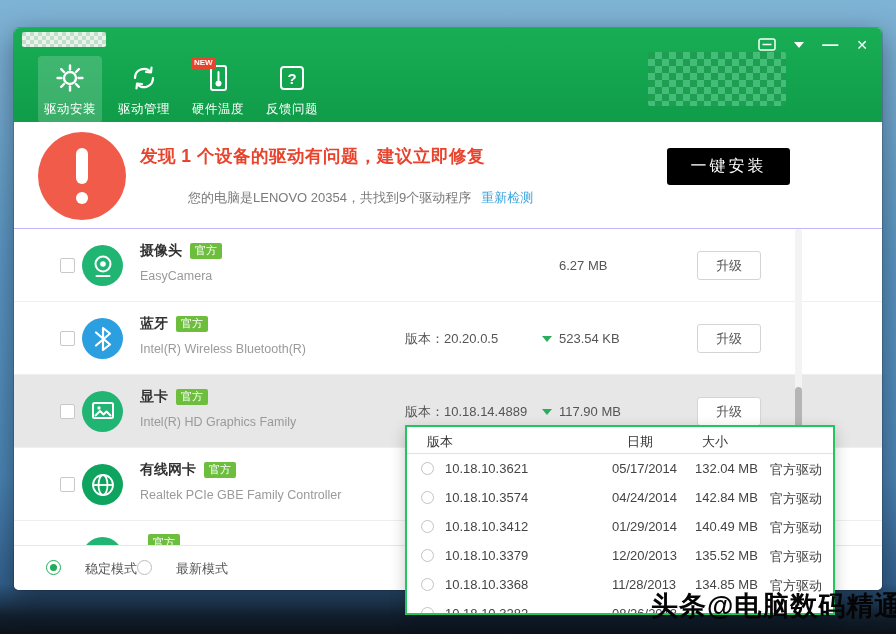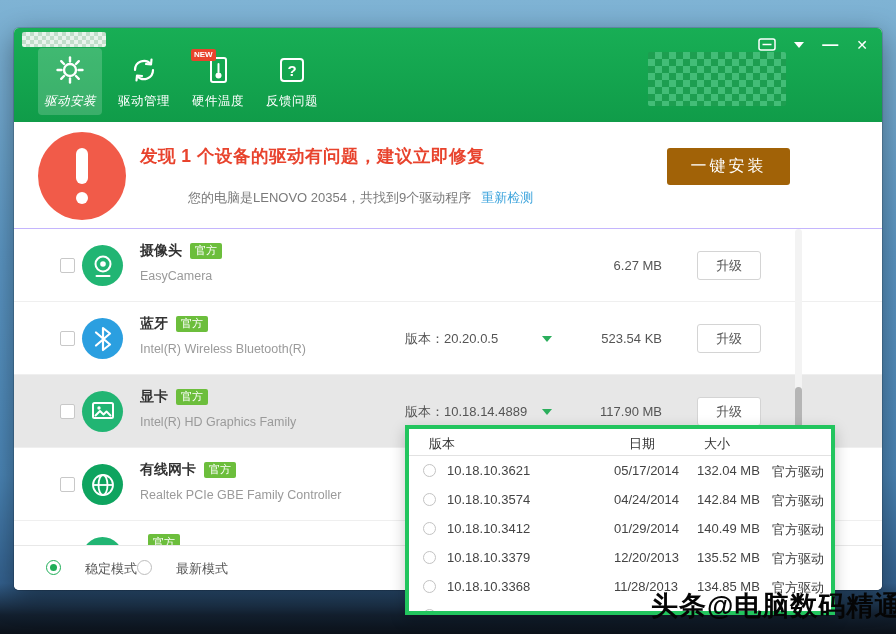--- a/index.html
+++ b/index.html
@@ -17,64 +17,64 @@
   .censor-left{position:absolute;left:8px;top:4px;width:84px;height:15px;border-radius:2px;
        background-color:#d7e9dc;background-image:repeating-conic-gradient(#e9f3ec 0% 25%,#c2ddca 0% 50%);background-size:8px 8px;}
   .censor-right{position:absolute;right:96px;top:24px;width:138px;height:54px;border-radius:2px;
        background-color:#2aa95d;background-image:repeating-conic-gradient(#43bd77 0% 25%,#1d9e50 0% 50%);background-size:14px 14px;}
   .controls{position:absolute;right:14px;top:8px;display:flex;align-items:center;gap:18px;height:18px;}
   .ctl{color:#fff;font-size:15px;line-height:18px;cursor:pointer;display:inline-flex;align-items:center;}
   .caret{width:0;height:0;border-left:5px solid transparent;border-right:5px solid transparent;border-top:6px solid #fff;}
   .min{font-weight:700;font-size:16px;}
   .close{font-size:14px;}
   .nav{position:absolute;left:24px;top:20px;display:flex;gap:10px;}
-  .nav-item{width:64px;padding:6px 0 5px;display:flex;flex-direction:column;align-items:center;gap:7px;border-radius:4px;cursor:pointer;}
-  .nav-item.active{background:rgba(255,255,255,.18);font-style:italic;}
+  .nav-item{width:64px;padding:6px 0 5px;display:flex;flex-direction:column;align-items:center;gap:7px;border-radius:4px;cursor:pointer;margin-top:8px;}
+  .nav-item.active{background:rgba(255,255,255,.18);}
   .nav-ico{width:32px;height:32px;position:relative;display:flex;align-items:center;justify-content:center;}
   .nav-label{font-size:12.5px;color:#fff;letter-spacing:.5px;white-space:nowrap;}
   .new-badge{position:absolute;left:-11px;top:-5px;background:#e8432d;color:#fff;font-size:8px;font-weight:700;
        padding:1px 3px;border-radius:2px;line-height:1.2;}
   
   .alert{position:absolute;left:0;top:94px;right:0;height:107px;background:#fff;border-bottom:1px solid #c4b5fd;}
   .alert-circle{position:absolute;left:24px;top:10px;width:88px;height:88px;border-radius:50%;background:#f15b49;}
   .ex-bar{position:absolute;left:38px;top:16px;width:12px;height:36px;border-radius:6px;background:#fff;}
   .ex-dot{position:absolute;left:38px;top:60px;width:12px;height:12px;border-radius:50%;background:#fff;}
   .alert-title{position:absolute;left:126px;top:22px;font-size:17.5px;color:#e8432d;font-weight:600;letter-spacing:.5px;}
   .alert-sub{position:absolute;left:126px;top:67px;font-size:13px;color:#7a7a7a;margin-left:48px;}
   .recheck{color:#3ba3dc;margin-left:10px;cursor:pointer;}
-  .install-btn{position:absolute;right:92px;top:26px;width:123px;height:37px;background:#a16207;border:none;border-radius:3px;
+  .install-btn{position:absolute;right:92px;top:26px;width:123px;height:37px;background:#000000;border:none;border-radius:3px;
        color:#fff;font-size:16px;letter-spacing:3px;cursor:pointer;font-family:inherit;}
   
   .list{position:absolute;left:0;top:201px;right:0;height:316px;overflow:hidden;background:#c4b5fd;}
   .drow{position:absolute;left:0;right:0;height:73px;border-bottom:1px solid #efefef;background:#fff;}
   .drow.sel{background:#e7e7e7;}
   .r0{top:0}.r1{top:73px}.r2{top:146px}.r3{top:219px}.r4{top:292px}
   .cb{position:absolute;left:46px;top:29px;width:15px;height:15px;border:1px solid #c8c8c8;border-radius:2px;background:#fff;cursor:pointer;}
   .dico{position:absolute;left:68px;top:16px;width:41px;height:41px;border-radius:50%;display:flex;align-items:center;justify-content:center;}
   .c-cam{background:#21b573}.c-bt{background:#2b9fe0}.c-gpu{background:#21b573}.c-lan{background:#0ea45f}.c-wifi{background:#21b573}
   .dcat{position:absolute;left:126px;top:13px;font-size:14px;color:#333;font-weight:700;display:flex;align-items:center;gap:8px;white-space:nowrap;}
   .badge{background:#6cbe3c;color:#fff;font-size:11px;font-weight:400;padding:1.5px 5px;border-radius:2px;line-height:1.2;}
   .dname{position:absolute;left:126px;top:40px;font-size:12.5px;color:#9a9a9a;white-space:nowrap;}
   .dver{position:absolute;left:391px;top:28px;width:160px;font-size:13px;color:#555;cursor:pointer;}
   .chev{position:absolute;left:137px;top:6px;width:0;height:0;border-left:5.5px solid transparent;border-right:5.5px solid transparent;border-top:6.5px solid #2bae5c;}
-  .dsize{position:absolute;left:545px;top:29px;width:103px;text-align:right;font-size:13px;color:#555;}
+  .dsize{position:absolute;left:545px;top:29px;width:103px;text-align:left;font-size:13px;color:#555;}
   .upg{position:absolute;left:683px;top:22px;width:64px;height:29px;background:#fff;border:1px solid #d4d4d4;border-radius:3px;
        font-size:13px;color:#555;cursor:pointer;font-family:inherit;}
   .sbar{position:absolute;left:781px;top:0;width:7px;height:316px;background:#f3f3f3;border-radius:4px;}
   .sthumb{position:absolute;left:0;top:158px;width:7px;height:78px;background:#b5b5b5;border-radius:4px;cursor:pointer;}
   
   .modebar{position:absolute;left:0;top:517px;right:0;height:45px;background:#fff;border-top:1px solid #e8e8e8;}
   .mode{position:absolute;display:flex;align-items:flex-start;gap:24px;top:14px;cursor:pointer;}
   .mode.stable{left:32px}.mode.latest{left:123px}
   .radio{width:15px;height:15px;border-radius:50%;border:1px solid #bdbdbd;background:#fff;position:relative;flex:0 0 auto;}
   .radio.on{border-color:#1fae58;}
   .radio.on::after{content:"";position:absolute;left:3px;top:3px;width:7px;height:7px;border-radius:50%;background:#1fae58;}
   .mode-label{font-size:13px;color:#555;}
   
-  .dropdown{position:absolute;left:405px;top:425px;width:430px;height:190px;background:#fff;border:4px solid #22c55e;
+  .dropdown{position:absolute;left:405px;top:425px;width:430px;height:190px;background:#fff;border:2px solid #22c55e;
        box-shadow:0 5px 14px rgba(0,0,0,.22);z-index:60;overflow:hidden;}
   .dd-head{position:absolute;left:0;top:0;right:0;height:27px;border-bottom:1px solid #e2e2e2;background:#fff;}
   .dd-head span{position:absolute;top:6px;font-size:13px;color:#333;}
   .dh-ver{left:20px}.dh-date{left:220px}.dh-size{left:295px}
   .dd-row{position:absolute;left:0;right:0;height:29px;cursor:pointer;}
   .t0{top:27px}.t1{top:56px}.t2{top:85px}.t3{top:114px}.t4{top:143px}.t5{top:172px}
   .dd-radio{position:absolute;left:14px;top:8px;width:13px;height:13px;border:1px solid #c3c3c3;border-radius:50%;background:#fff;}
   .dd-row span{position:absolute;top:7px;font-size:13px;color:#444;white-space:nowrap;}
   .dd-ver{left:38px}.dd-date{left:205px}.dd-size{left:288px}.dd-type{left:363px;color:#2bae5c;}
   

